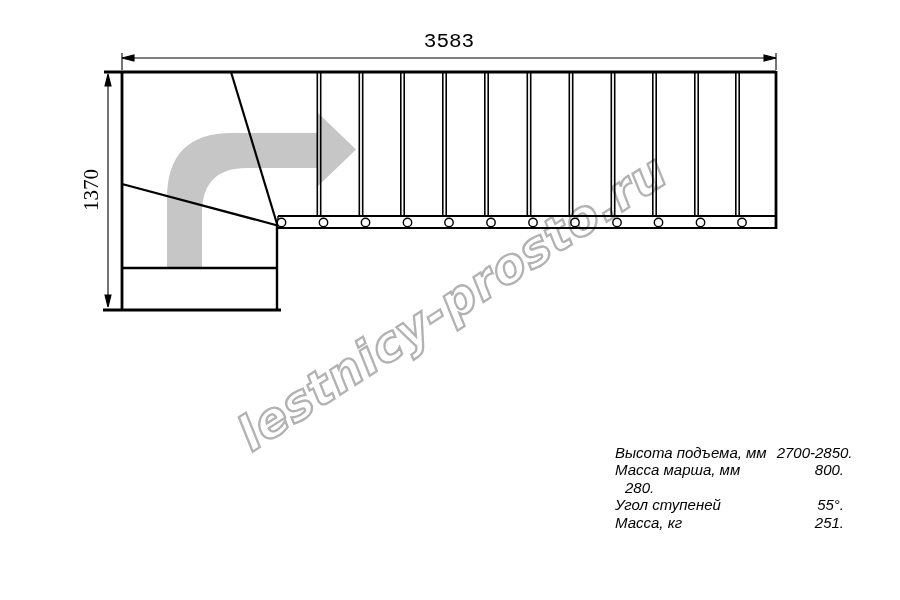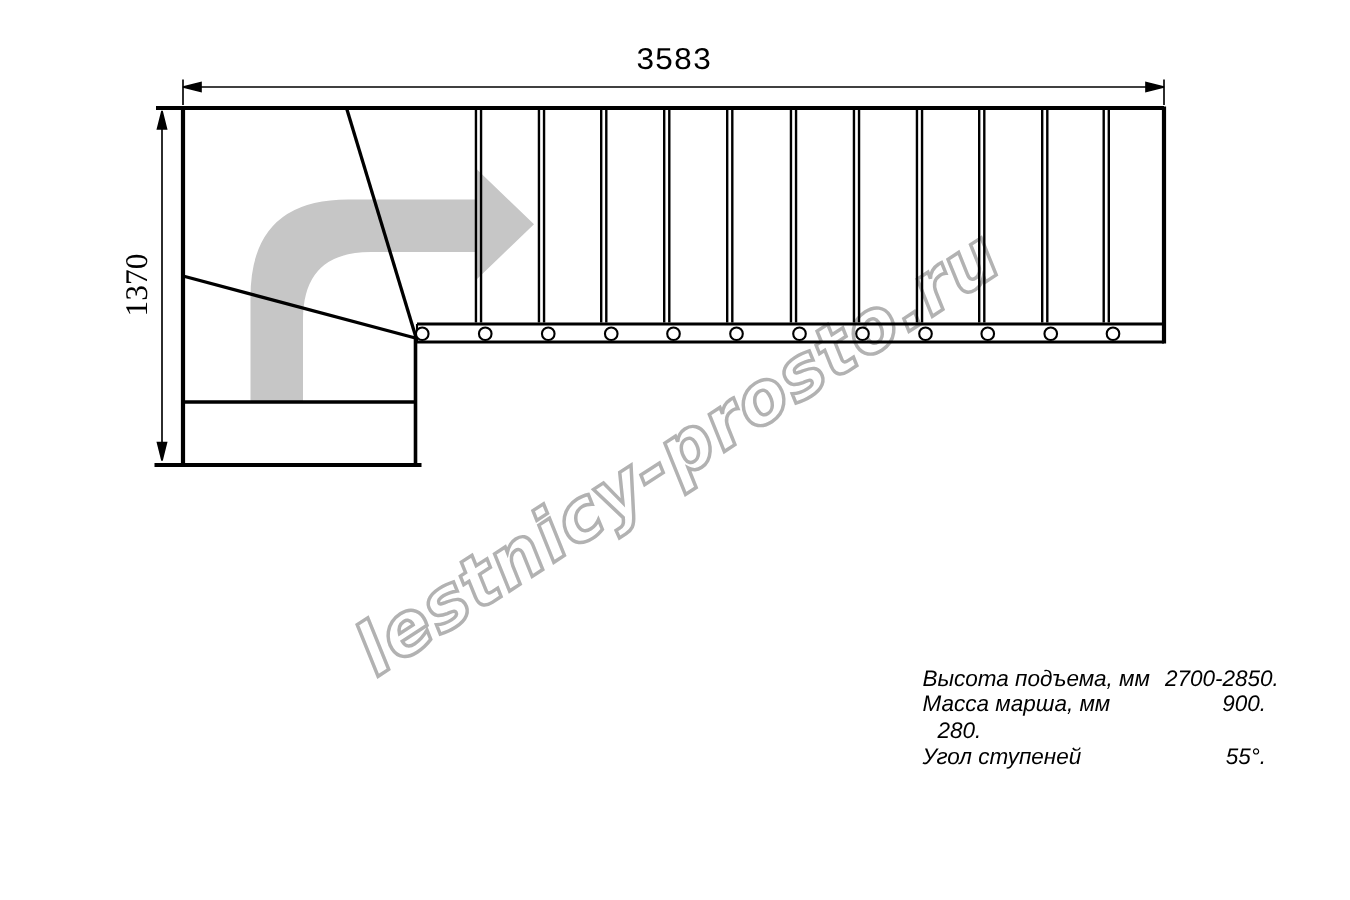--- a/index.html
+++ b/index.html
@@ -145,24 +145,28 @@
   <div id="dim-top" class="dim-text">3583</div>
   <div id="dim-left" class="dim-text">1370</div>
 
   <div id="specs">
     <div class="spec-row">
       <span class="spec-label">Высота подъема, мм</span>
       <span class="spec-value">2700-2850.</span>
     </div>
     <div class="spec-row">
       <span class="spec-label">Масса марша, мм</span>
-      <span class="spec-value">900.</span>
+      <span class="spec-value">800.</span>
     </div>
     <div class="spec-row">
       <span class="spec-value">280.</span>
     </div>
     <div class="spec-row">
       <span class="spec-label">Угол ступеней</span>
       <span class="spec-value">55°.</span>
     </div>
+    <div class="spec-row">
+      <span class="spec-label">Масса, кг</span>
+      <span class="spec-value">251.</span>
+    </div>
   </div>
 
 </div>
 
 </body></html>

